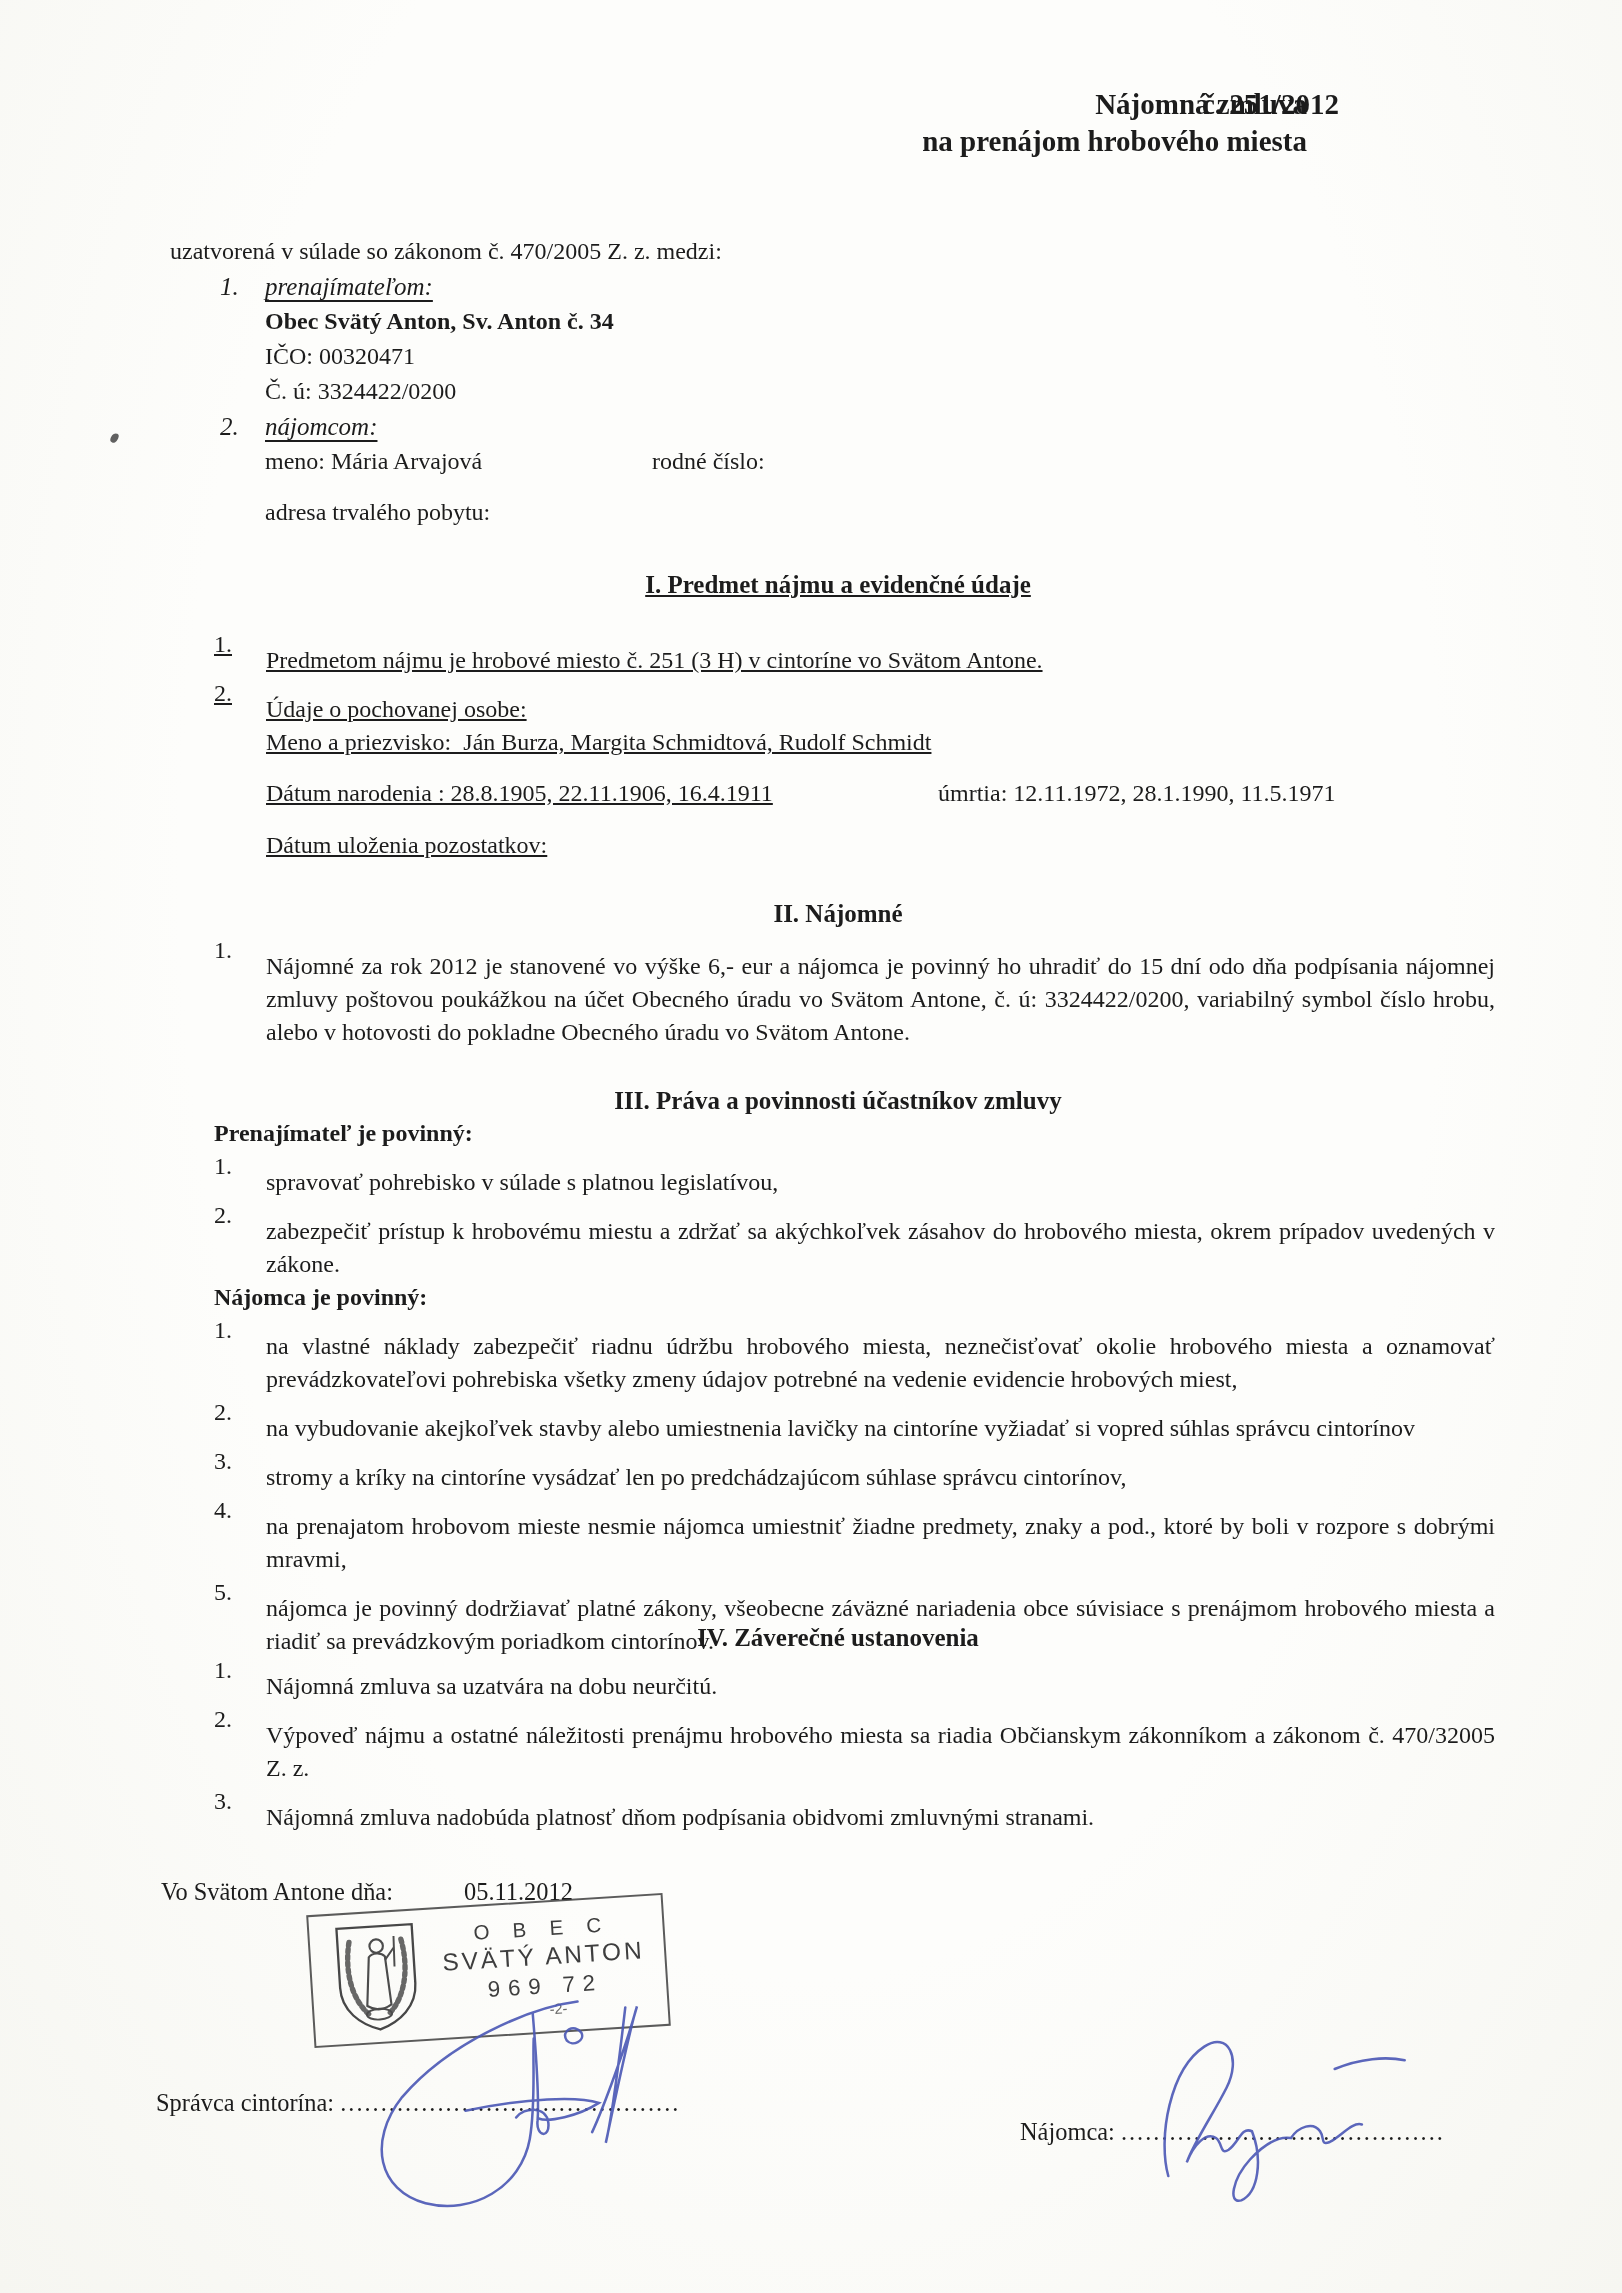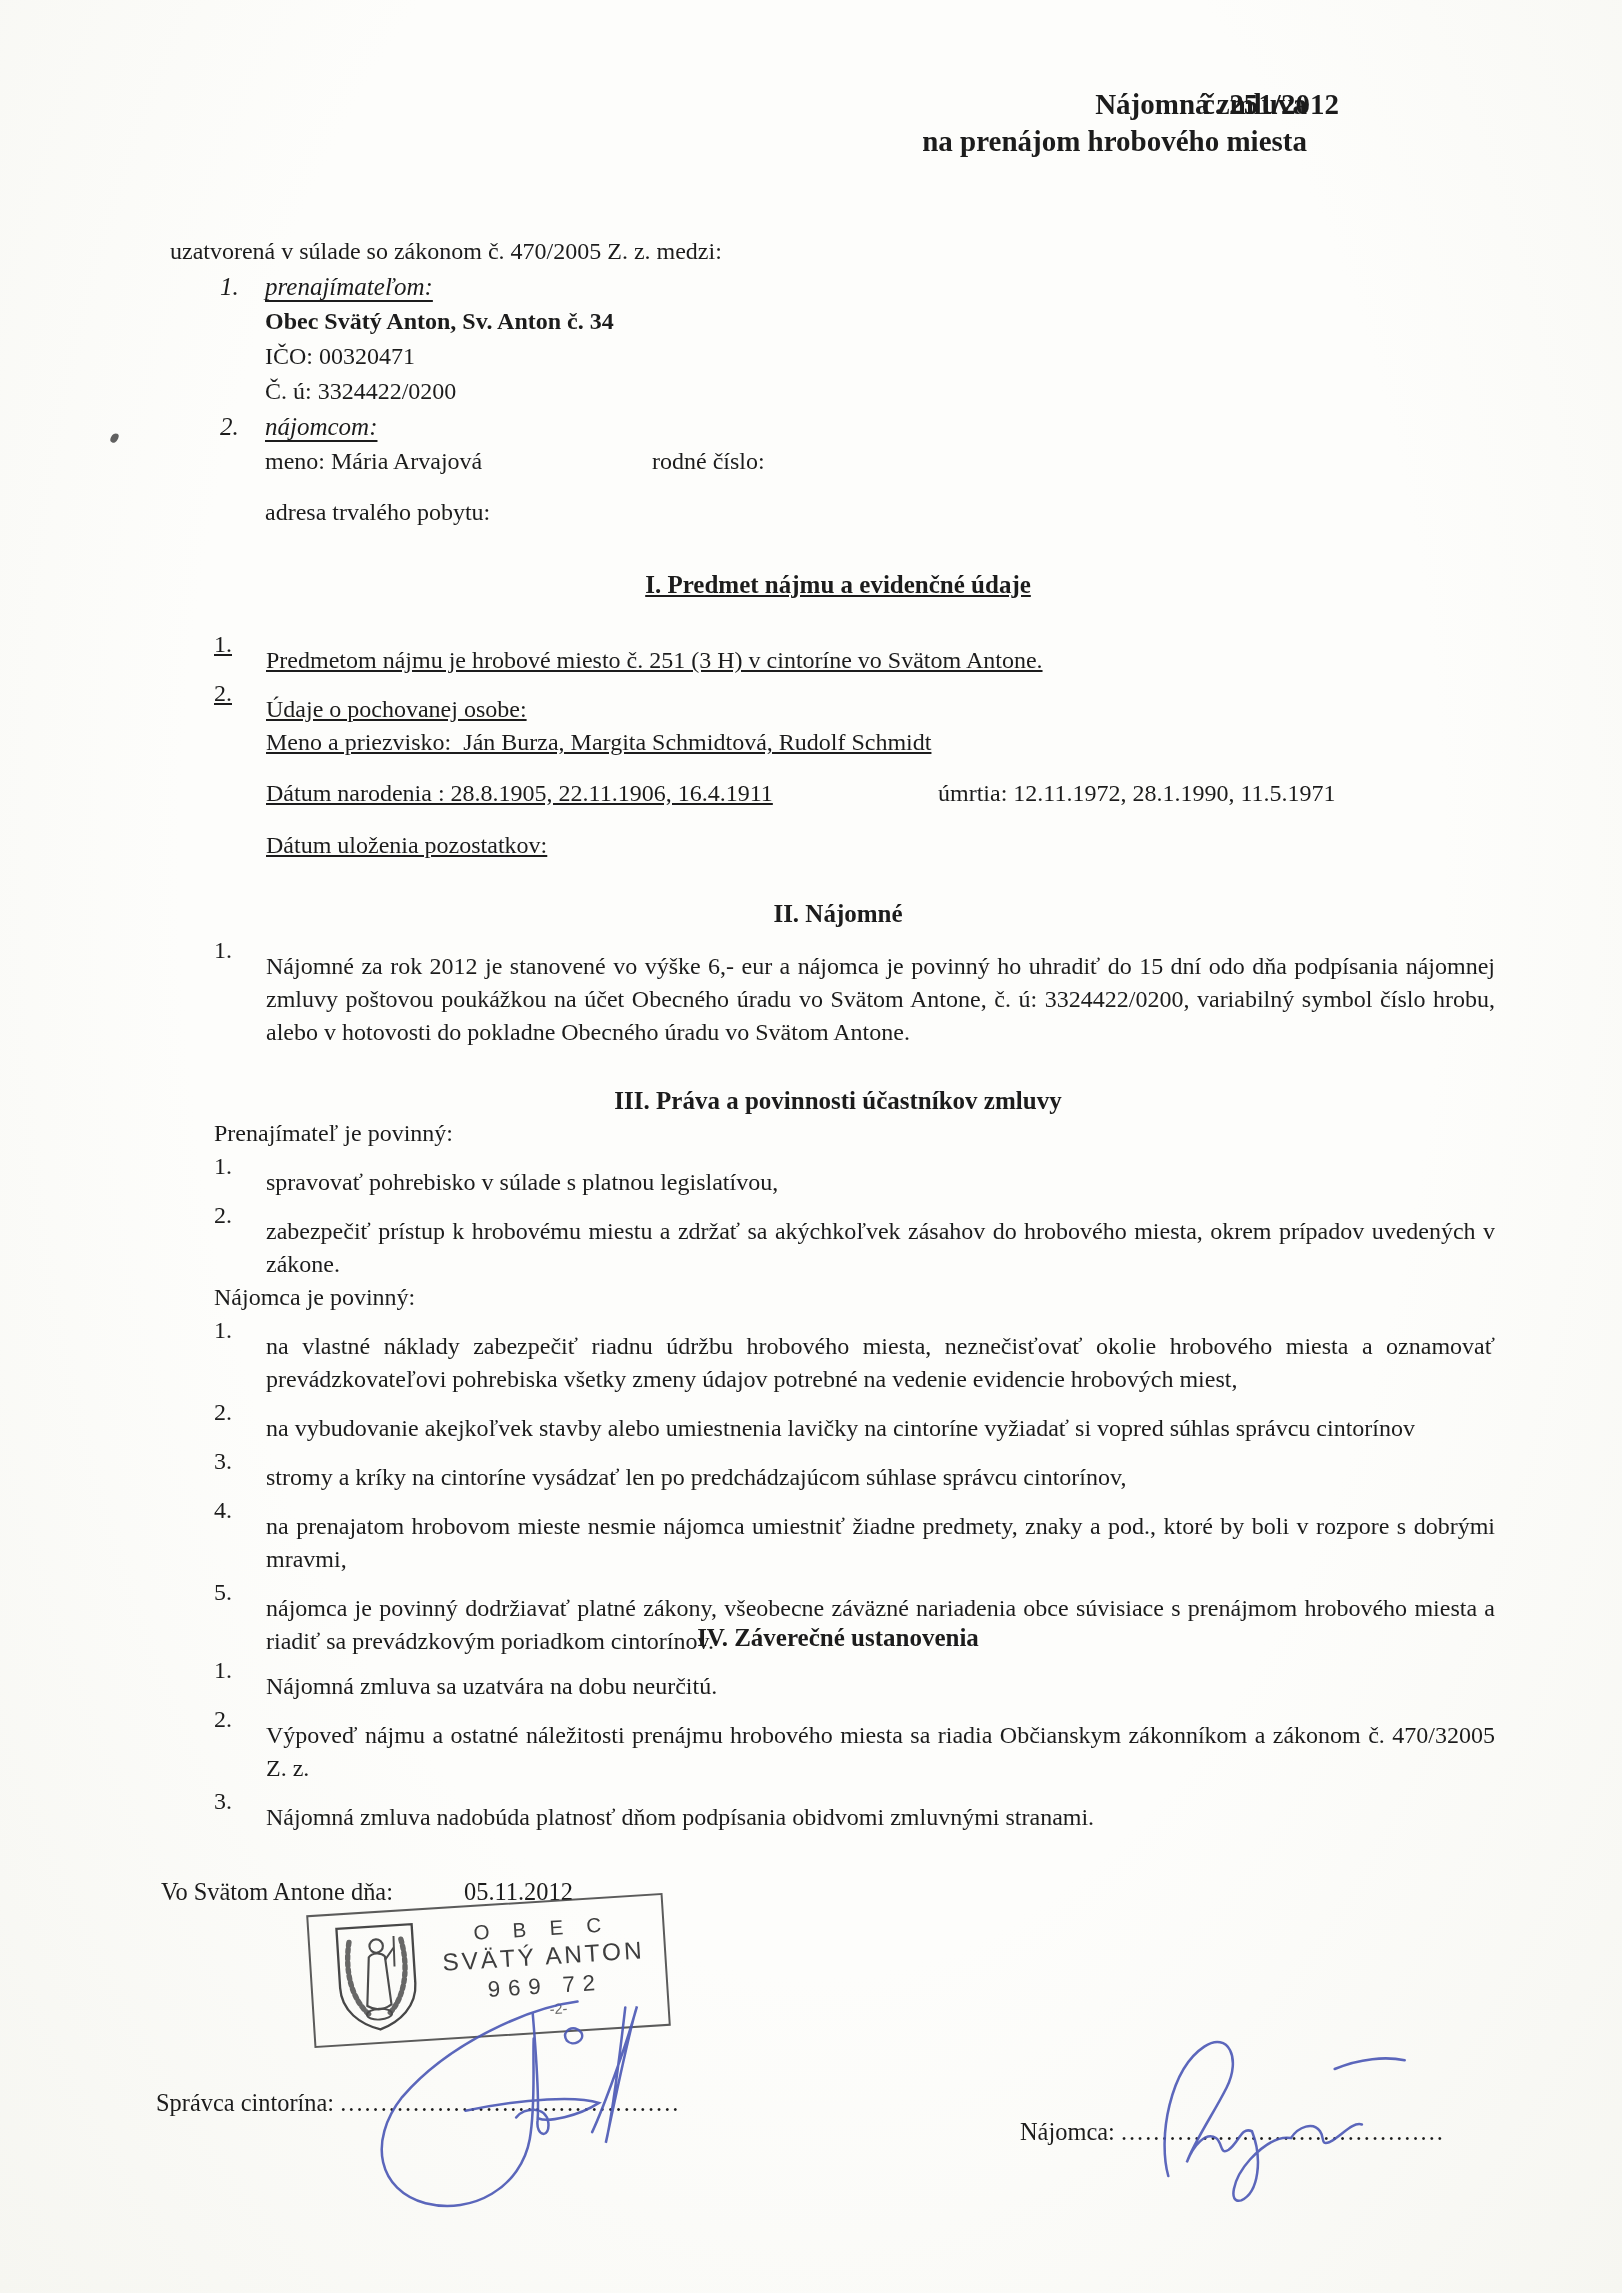--- a/index.html
+++ b/index.html
@@ -28,21 +28,21 @@
   .sec-head{font-weight:bold;font-size:25px;text-align:center;padding-right:33px;}
   #sec1 .sec-head{margin-bottom:27px;}
   #sec2 .item{margin-top:3.9px;}
   .item{display:flex;}
   .item .num{flex:0 0 52px;}
   .item .txt{flex:1;margin-top:16px;}
   .just{text-align:justify;}
   .ind{margin-left:52px;}
   .gap18{margin-top:17.6px;}
   .gap20{margin-top:19.5px;}
-  .subhead{font-weight:normal;}
+  .subhead{font-weight:bold;}
   .dates-row{position:relative;}
   .death{position:absolute;left:672px;top:0;}
   .keep-space{white-space:pre-wrap;}
   
   #place-date{position:absolute;left:161px;top:1878px;font-size:24.4px;}
   #footer-date{position:absolute;left:464px;top:1878px;font-size:24.4px;}
   #stamp{
     position:absolute;left:310px;top:1904px;width:353px;height:129px;
     transform:rotate(-3.6deg);border:2.9px solid rgba(62,62,62,.85);
     display:flex;align-items:center;z-index:2;color:#3e3e3e;

